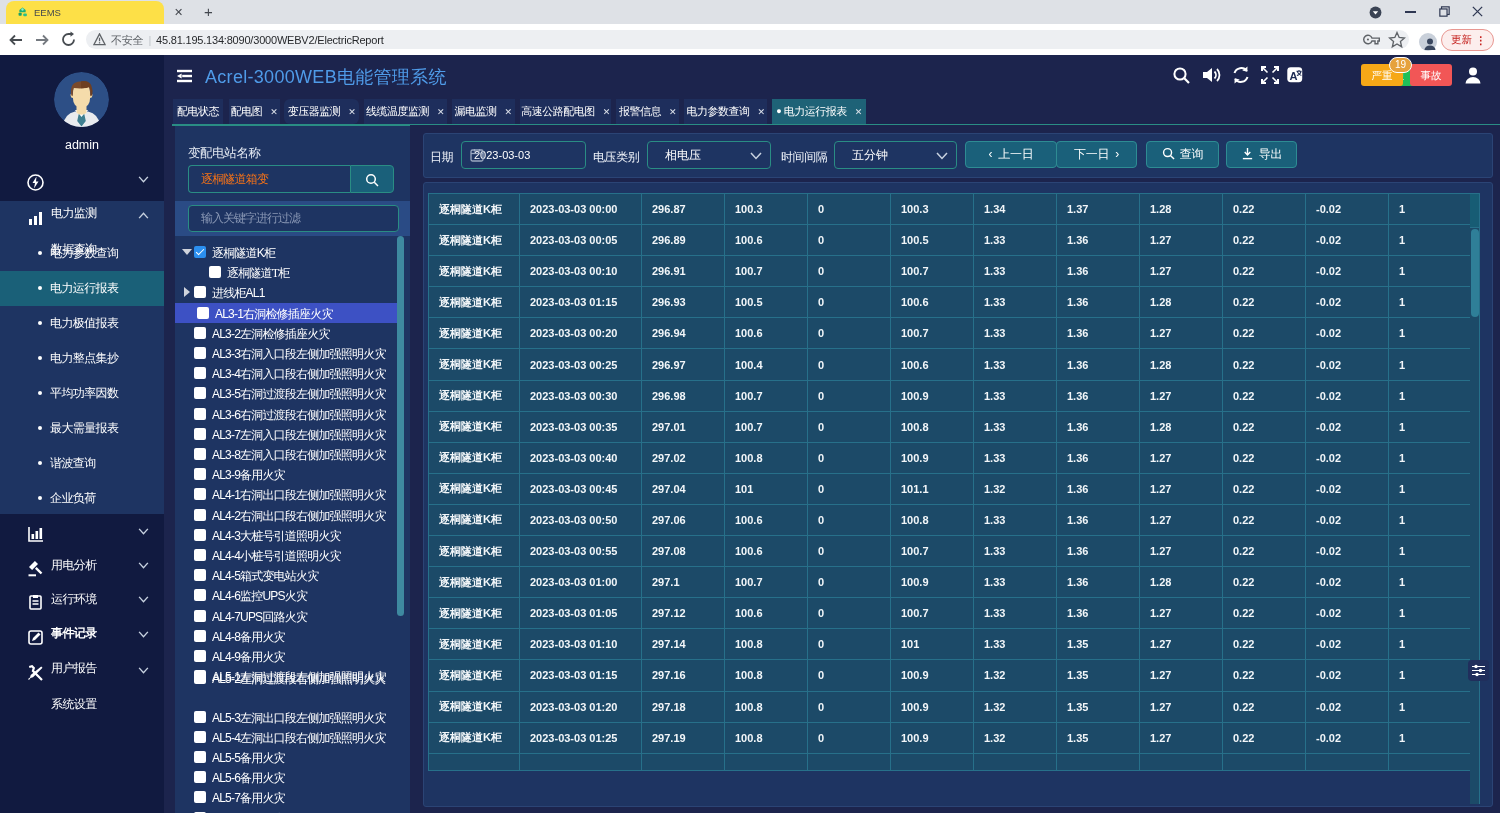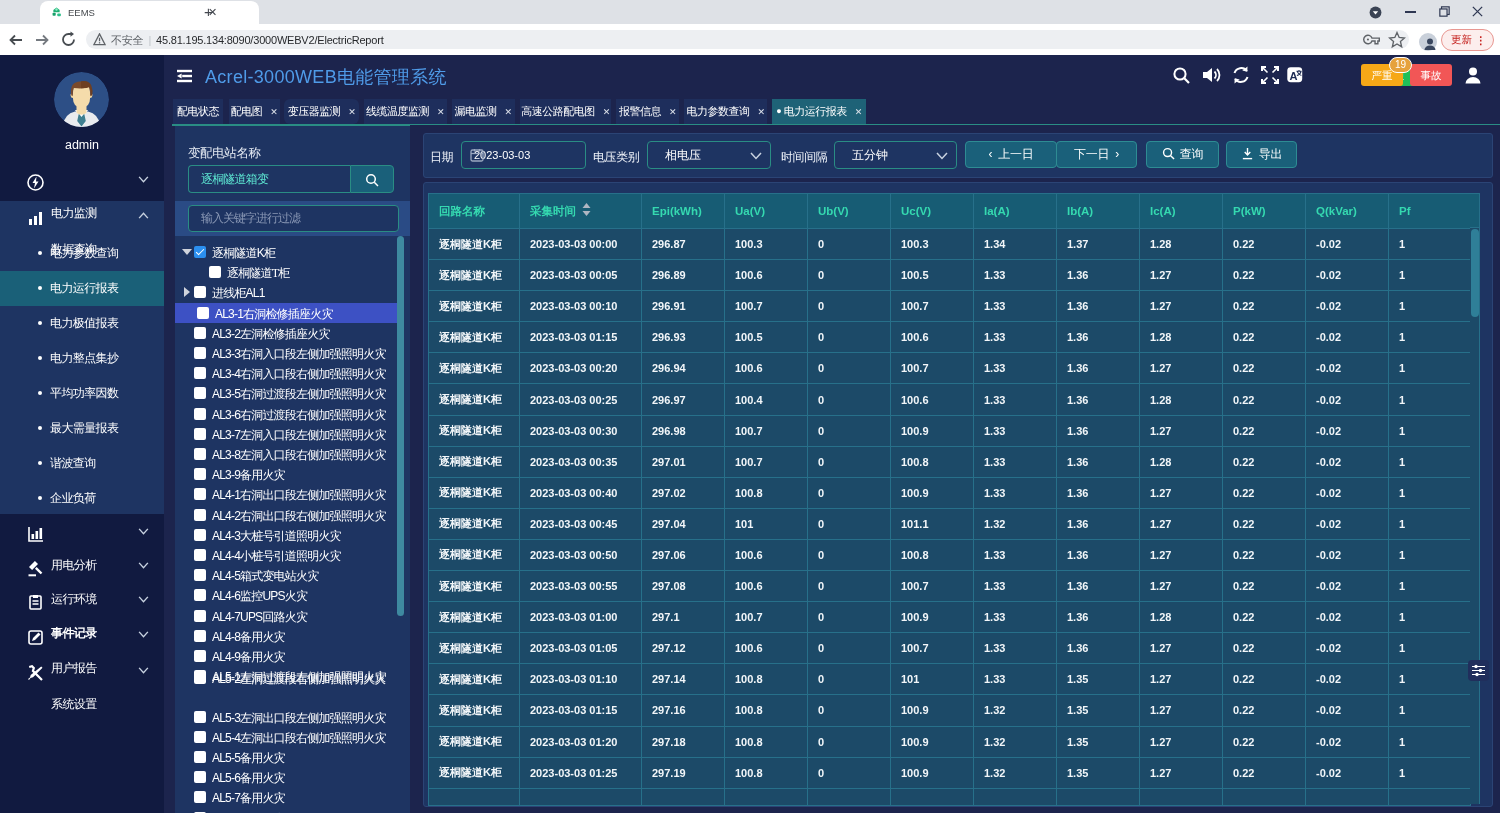--- a/index.html
+++ b/index.html
@@ -2,21 +2,21 @@
 <html><head>
 <meta charset="utf-8">
 <style>
 * { margin:0; padding:0; box-sizing:border-box; }
 html,body { width:1500px; height:813px; overflow:hidden; }
 body { font-family:"Liberation Sans", sans-serif; position:relative; background:#1C244D; }
 .abs { position:absolute; }
 
 
 #tabstrip { left:0; top:0; width:1500px; height:24px; background:#dee1e6; }
-#btab { left:6px; top:1px; width:219px; height:23px; background:#ffffff; border-radius:8px 8px 0 0;margin-left:34px; }
+#btab { left:6px; top:1px; width:158px; height:23px; background:#fde047; border-radius:8px 8px 0 0; }
 #btab .ttl { position:absolute; left:28px; top:6px; font-size:9.5px; color:#45494d; }
 #btab .tx { position:absolute; left:168px; top:5px; font-size:11px; color:#43474e; }
 #newtab { left:204px; top:5px; width:13px; height:13px; color:#43474e; font-size:15px; line-height:13px; }
 .winctl { top:3px; color:#2e3752; font-size:14px; }
 #toolbar { left:0; top:24px; width:1500px; height:31px; background:#ffffff; }
 #omnibox { left:86px; top:30px; width:1323px; height:19px; background:#edeff2; border-radius:10px; }
 .navic { top:30px; color:#5f6368; }
 #urltext { left:111px; top:33px; font-size:11px; color:#5f6368; letter-spacing:-0.2px; }
 #urltext b { color:#27292c; font-weight:normal; }
 #urltext .sep { color:#c2c6ca; padding:0 5px; }
@@ -48,21 +48,21 @@
 .mitem .chev { position:absolute; left:138px; top:11px; }
 #submenu { left:0; top:201px; width:164px; height:313px; background:#1E3462; }
 .smitem { left:0; width:164px; height:35px; color:#fff; font-size:12px; letter-spacing:-0.6px; }
 .smitem .dot { position:absolute; left:38px; top:15px; width:4px; height:4px; border-radius:50%; background:#fff; }
 .smitem .mlb { position:absolute; left:50px; top:9px; }
 .smitem.sel { background:#1A6078; }
 
 
 #treepanel { left:175px; top:126px; width:235px; height:687px; background:#1E3462; }
 #tp-label { left:188px; top:145px; color:#E8EDF5; font-size:12.5px; letter-spacing:-0.4px; }
-#searchinput { left:188px; top:165px; width:162px; height:28px; border:1px solid #2A8D84; border-right:none; border-radius:4px 0 0 4px; background:#1E3462; color:#5eead4; font-size:12px; letter-spacing:-0.8px; line-height:26px; padding-left:12px; }
+#searchinput { left:188px; top:165px; width:162px; height:28px; border:1px solid #2A8D84; border-right:none; border-radius:4px 0 0 4px; background:#1E3462; color:#f97316; font-size:12px; letter-spacing:-0.8px; line-height:26px; padding-left:12px; }
 #searchbtn { left:350px; top:165px; width:44px; height:28px; background:#1A607A; border:1px solid #2A8D84; border-radius:0 4px 4px 0; }
 #filterband { left:175px; top:201px; width:235px; height:35px; background:#2A4B85; }
 #filterinput { left:188px; top:205px; width:211px; height:27px; border:1px solid #2A8D84; border-radius:4px; background:#1E3462; color:#8A98B5; font-size:12px; letter-spacing:-1px; line-height:25px; padding-left:12px; }
 #tree { left:172px; top:238px; width:230px; height:575px; overflow:hidden; }
 .trow { position:absolute; left:0; width:238px; height:20.2px; color:#fff; font-size:12px; letter-spacing:-0.8px; white-space:nowrap; }
 .trow.sel { background:#3D51C4; left:3px; width:229px; }
 .tarrow { position:absolute; left:10px; top:5px; width:0; height:0; }
 .tarrow.down { border-left:5px solid transparent; border-right:5px solid transparent; border-top:6px solid #cfd3dc; top:7px; }
 .tarrow.right { border-top:5px solid transparent; border-bottom:5px solid transparent; border-left:6px solid #cfd3dc; left:12px; top:5px; }
 .tcb { position:absolute; top:4px; width:12px; height:12px; background:#fff; border-radius:2px; }
@@ -441,37 +441,20 @@
         <col style="width:83px">
         <col style="width:83px">
         <col style="width:83px">
         <col style="width:83px">
         <col style="width:83px">
         <col style="width:83px">
         <col style="width:82px">
       </colgroup>
       <tbody>
         <tr>
-          <th>回路名称</th>
-          <th>采集时间 <svg style="display:inline-block;vertical-align:-1px;margin-left:3px" width="9" height="13" viewBox="0 0 9 13">
-              <path d="M4.5 0 L8.5 5 L0.5 5 Z" fill="#aeb6c2"></path>
-              <path d="M4.5 13 L8.5 8 L0.5 8 Z" fill="#aeb6c2"></path>
-            </svg></th>
-          <th>Epi(kWh)</th>
-          <th>Ua(V)</th>
-          <th>Ub(V)</th>
-          <th>Uc(V)</th>
-          <th>Ia(A)</th>
-          <th>Ib(A)</th>
-          <th>Ic(A)</th>
-          <th>P(kW)</th>
-          <th>Q(kVar)</th>
-          <th>Pf</th>
-        </tr>
-        <tr>
           <td>逐桐隧道K柜</td>
           <td>2023-03-03 00:00</td>
           <td>296.87</td>
           <td>100.3</td>
           <td>0</td>
           <td>100.3</td>
           <td>1.34</td>
           <td>1.37</td>
           <td>1.28</td>
           <td>0.22</td>

